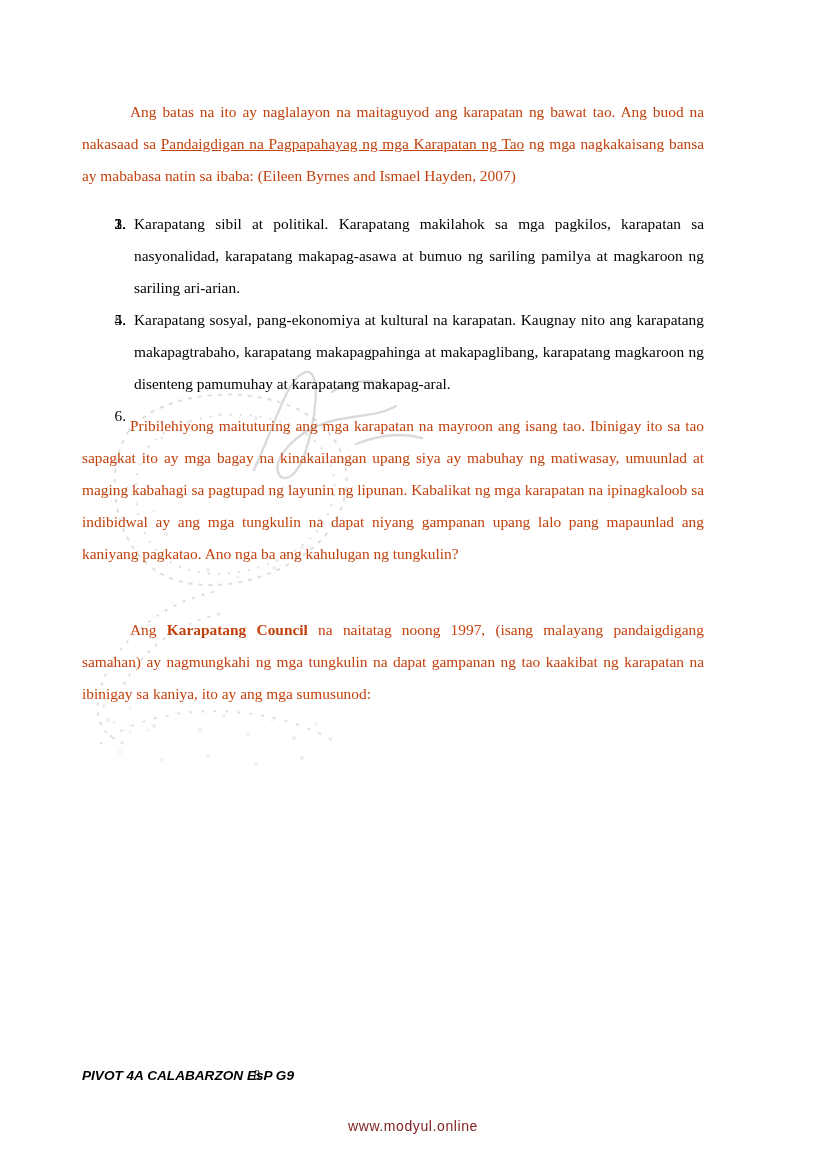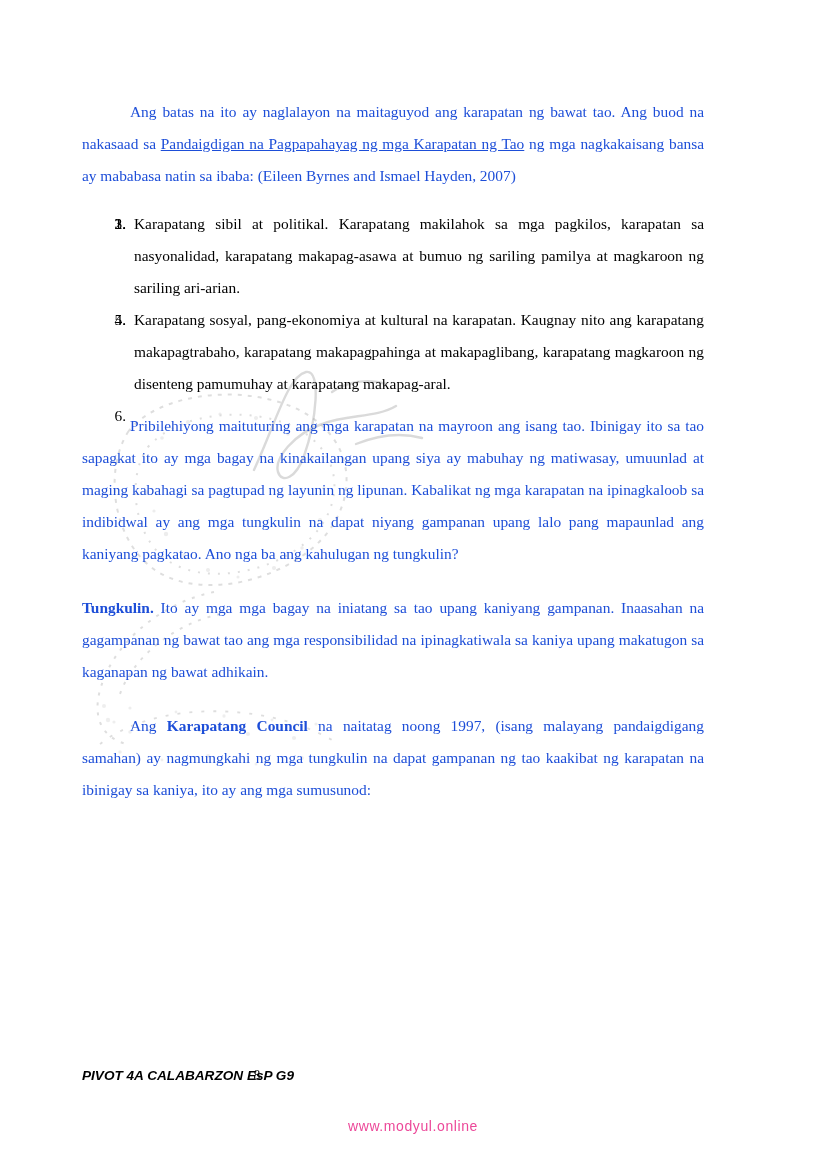--- a/index.html
+++ b/index.html
@@ -23,21 +23,21 @@
     left: 82px;
     top: 96px;
     width: 622px;
   }
   p.para {
     margin: 0 0 0 0;
     font-size: 15.4px;
     line-height: 32px;
     text-align: justify;
     text-justify: inter-word;
-    color: #1d4ed8;
+    color: #c2410c;
   }
   p.para.indent {
     text-indent: 48px;
   }
   .u {
     text-decoration: underline;
   }
   ol.rights {
     list-style: none;
     margin: 6px 0 0 0;
@@ -87,21 +87,21 @@
     font-family: "Liberation Serif", serif;
   }
   .watermark-text {
     position: absolute;
     left: 0;
     top: 1118px;
     width: 826px;
     text-align: center;
     font-family: "Liberation Sans", sans-serif;
     font-size: 14px;
-    color: #ec4899;
+    color: #7f1d1d;
     letter-spacing: 0.6px;
   }
   
   .stamp {
     position: absolute;
     pointer-events: none;
     opacity: 0.32;
   }
   .stamp svg { display: block; }
 </style>
@@ -215,21 +215,20 @@
         <span class="num">6.</span>
       </li>
     </ol>
 
     <div class="spacer-10"></div>
 
     <p class="para indent">Pribilehiyong maituturing ang mga karapatan na mayroon ang isang tao. Ibinigay ito sa tao sapagkat ito ay mga bagay na kinakailangan upang siya ay mabuhay ng matiwasay, umuunlad at maging kabahagi sa pagtupad ng layunin ng lipunan. Kabalikat ng mga karapatan na ipinagkaloob sa indibidwal ay ang mga tungkulin na dapat niyang gampanan upang lalo pang mapaunlad ang kaniyang pagkatao. Ano nga ba ang kahulugan ng tungkulin?</p>
 
     <div class="spacer-22"></div>
 
-    <p class="para"><span class="bold">Tungkulin.</span><span> Ito ay mga mga bagay na iniatang sa tao upang kaniyang gampanan. Inaasahan na gagampanan ng bawat tao ang mga responsibilidad na ipinagkatiwala sa kaniya upang makatugon sa kaganapan ng bawat adhikain.</span></p>
 
     <div class="spacer-22"></div>
 
     <p class="para indent"><span>Ang </span><span class="bold">Karapatang Council</span><span> na naitatag noong 1997, (isang malayang pandaigdigang samahan) ay nagmungkahi ng mga tungkulin na dapat gampanan ng tao kaakibat ng karapatan na ibinigay sa kaniya, ito ay ang mga sumusunod:</span></p>
 
   </div>
 
   <div class="footer">
     <span class="left">PIVOT 4A CALABARZON EsP G9</span>
     <span class="center">8</span>

